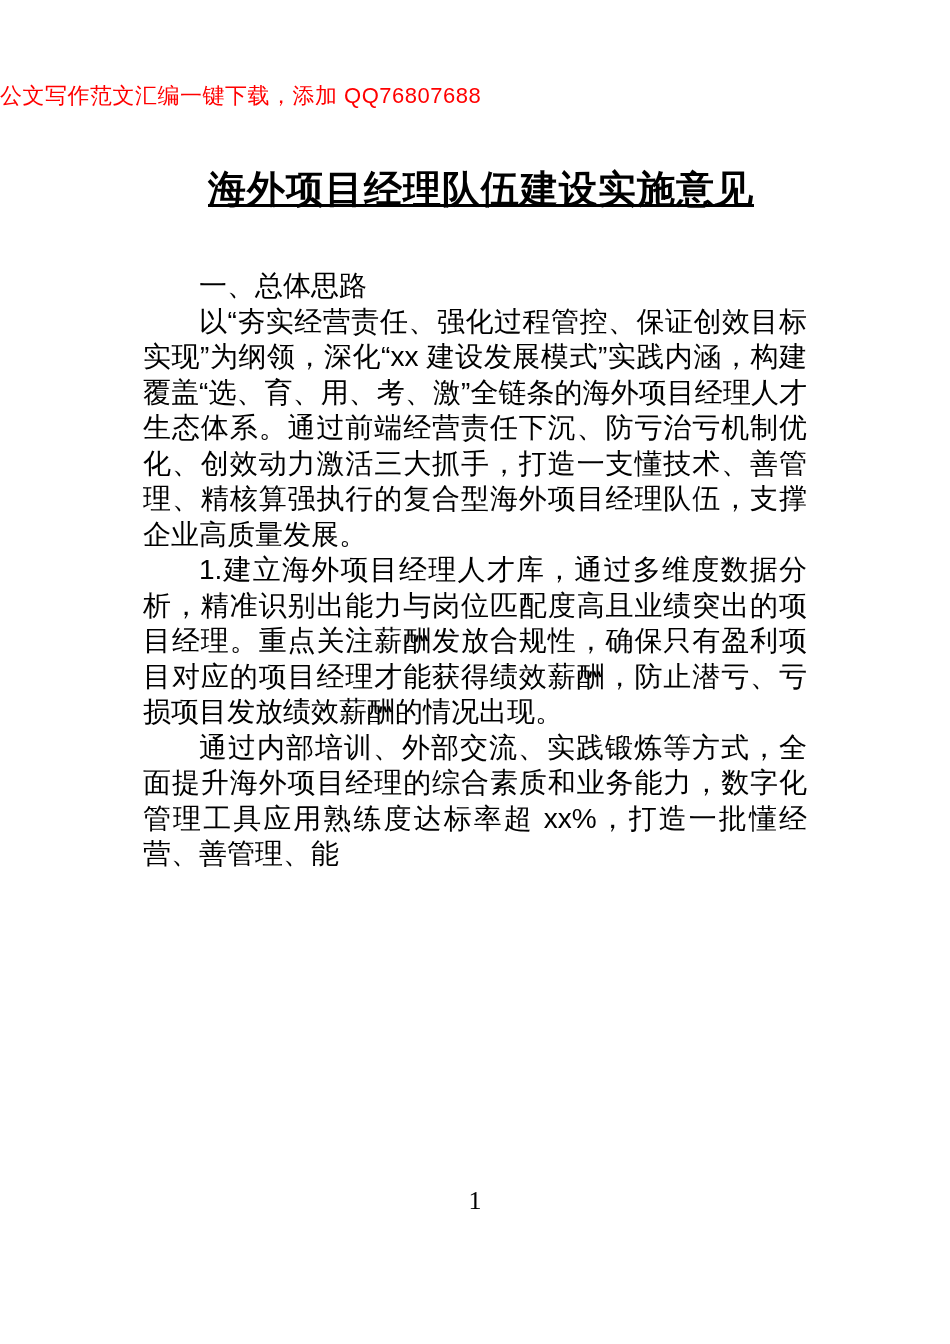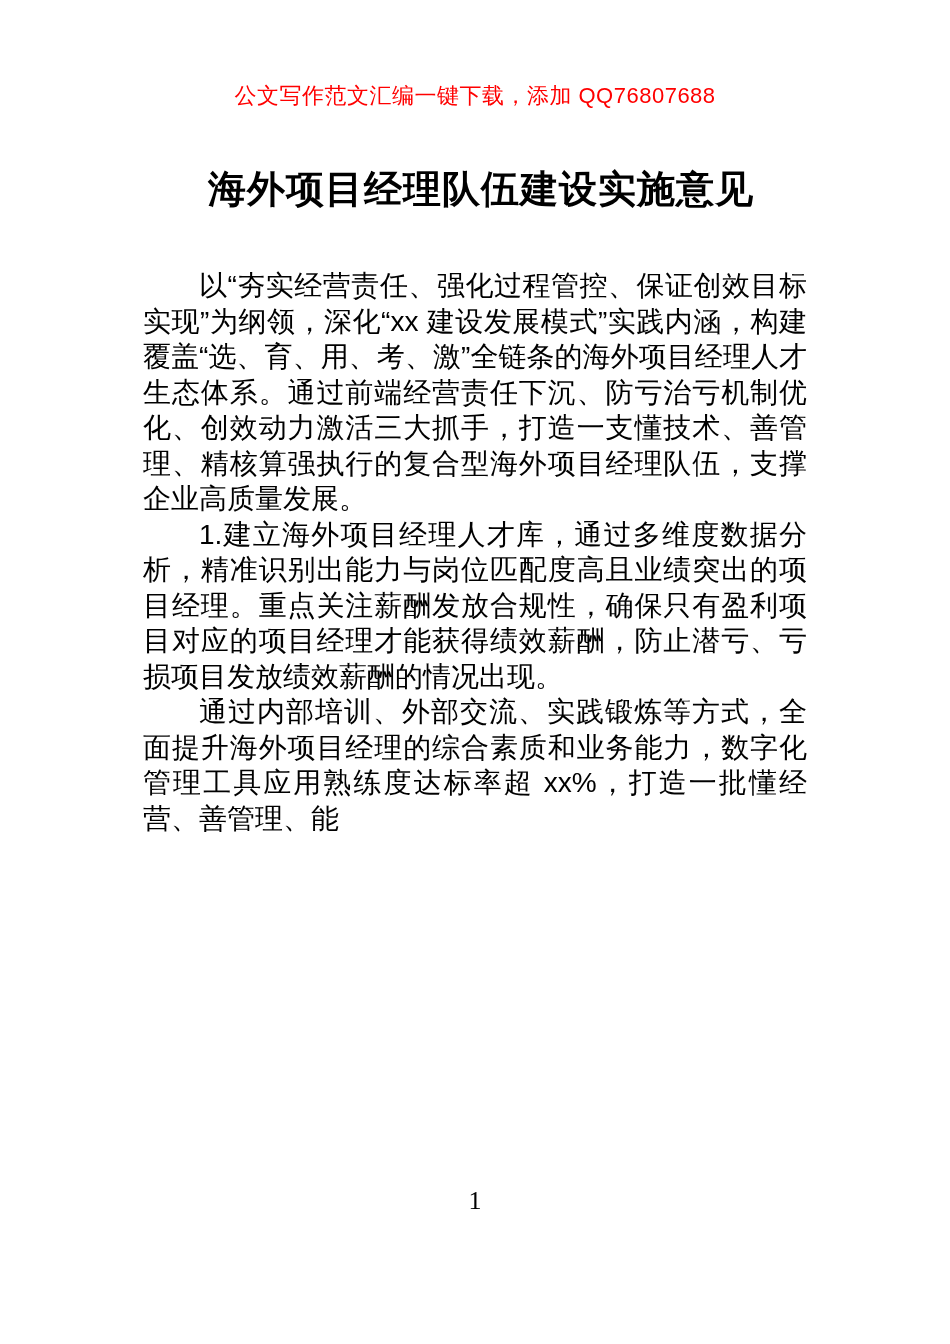--- a/index.html
+++ b/index.html
@@ -10,32 +10,32 @@
   body {
     width: 950px;
     height: 1344px;
     position: relative;
     font-family: "Liberation Sans", sans-serif;
     color: #000000;
     overflow: hidden;
   }
   .promo {
     padding-top: 84px;
-    text-align: center;
     font-size: 22px;
     line-height: 24px;
     letter-spacing: 0.5px;
   }
   .doc-title {
     margin: 58px 0 0 12px;
     text-align: center;
     font-size: 38px;
     line-height: 46px;
     font-weight: bold;
     letter-spacing: 1px;
+    text-decoration: underline;
   }
   .content {
     margin-top: 56px;
     padding: 0 143px;
     font-size: 28px;
     line-height: 35.5px;
   }
   .content p {
     margin: 0;
     text-indent: 2em;
@@ -59,18 +59,19 @@
   }
 </style>
 </head>
 <body>
 
 <div class="promo" style="color: rgb(255, 0, 0);">公文写作范文汇编一键下载，添加 QQ76807688</div>
 
 <h1 class="doc-title">海外项目经理队伍建设实施意见</h1>
 
 <div class="content">
+  <p class="para-heading">一、总体思路</p>
   <p class="para-body">以“夯实经营责任、强化过程管控、保证创效目标实现”为纲领，深化“xx 建设发展模式”实践内涵，构建覆盖“选、育、用、考、激”全链条的海外项目经理人才生态体系。通过前端经营责任下沉、防亏治亏机制优化、创效动力激活三大抓手，打造一支懂技术、善管理、精核算强执行的复合型海外项目经理队伍，支撑企业高质量发展。</p>
   <p class="para-body">1.建立海外项目经理人才库，通过多维度数据分析，精准识别出能力与岗位匹配度高且业绩突出的项目经理。重点关注薪酬发放合规性，确保只有盈利项目对应的项目经理才能获得绩效薪酬，防止潜亏、亏损项目发放绩效薪酬的情况出现。</p>
   <p class="para-body">通过内部培训、外部交流、实践锻炼等方式，全面提升海外项目经理的综合素质和业务能力，数字化管理工具应用熟练度达标率超 xx%，打造一批懂经营、善管理、能</p>
 </div>
 
 <div class="page-footer">1</div>
 
 </body></html>

